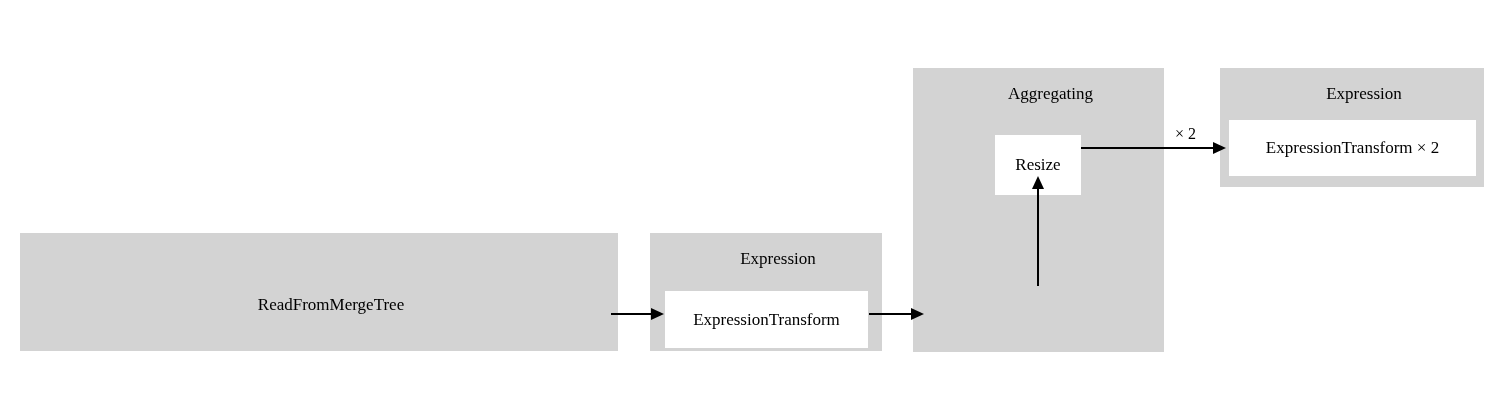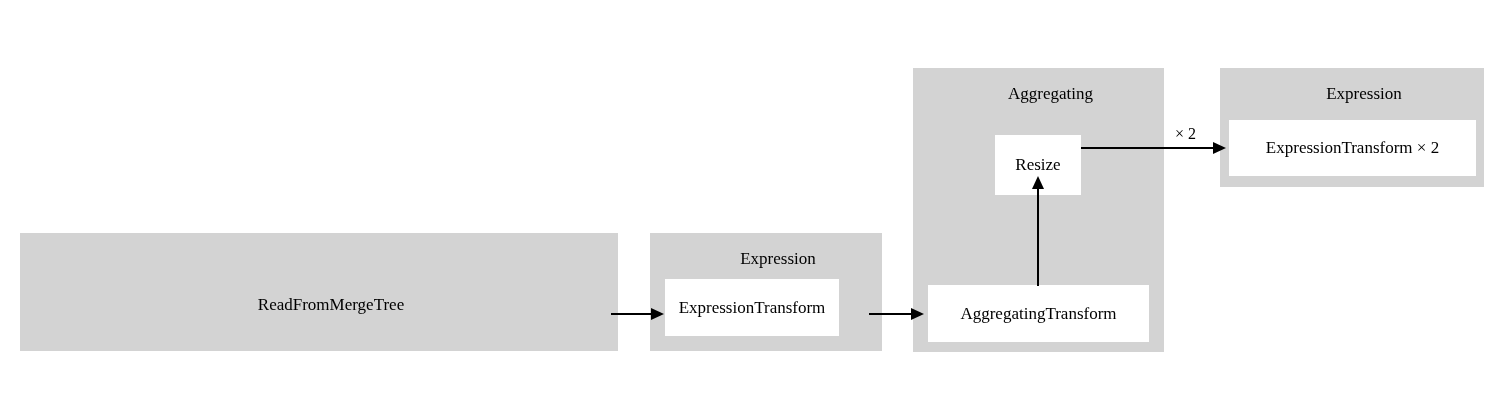--- a/index.html
+++ b/index.html
@@ -81,32 +81,29 @@
 
 <div id="canvas">
 
   <div class="cluster" style="left:20px; top:233px; width:598px; height:118px;">
     <div class="cluster-title" style="top:17px;margin-top:46px;">ReadFromMergeTree</div>
   </div>
 
   <div class="cluster" style="left:650px; top:233px; width:232px; height:118px;">
     <div class="cluster-title" style="top:17px;">Expression</div>
   </div>
-  <div class="node" style="left:665px; top:279px; width:174px; height:57px;">
+  <div class="node" style="left:665px; top:291px; width:203px; height:57px;">
     <span>ExpressionTransform</span>
   </div>
 
   <div class="cluster" style="left:913px; top:68px; width:251px; height:284px;">
     <div class="cluster-title" style="top:17px;">Aggregating</div>
   </div>
   <div class="node" style="left:995px; top:120px; width:86px; height:60px;margin-top:15px;">
     <span>Resize</span>
-  </div>
-  <div class="node" style="left:928px; top:285px; width:221px; height:57px;">
-    <span>AggregatingTransform</span>
   </div>
 
   <div class="cluster" style="left:1220px; top:68px; width:264px; height:119px;">
     <div class="cluster-title" style="top:17px;">Expression</div>
   </div>
   <div class="node" style="left:1229px; top:120px; width:247px; height:56px;">
     <span>ExpressionTransform × 2</span>
   </div>
 
   <div class="edge-line-h" style="left:611px; top:313px; width:42px;"></div>

